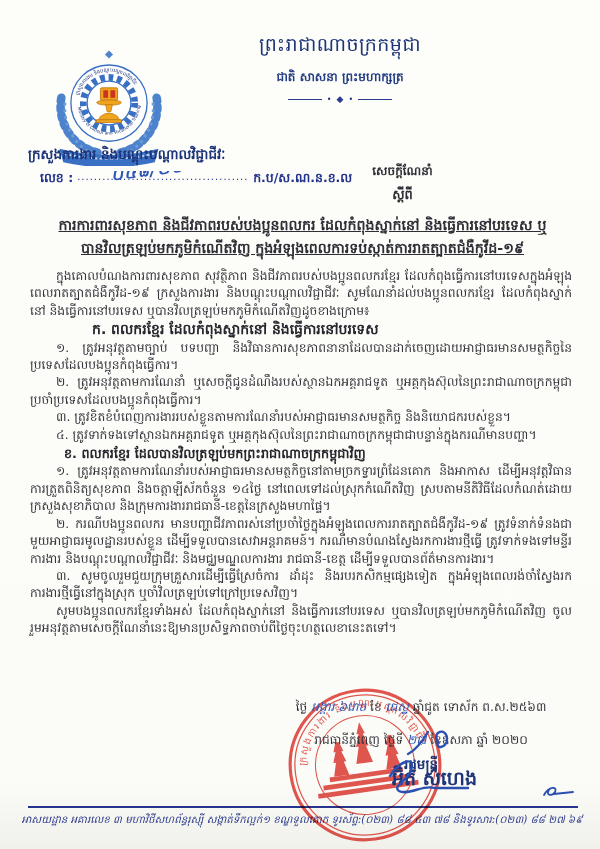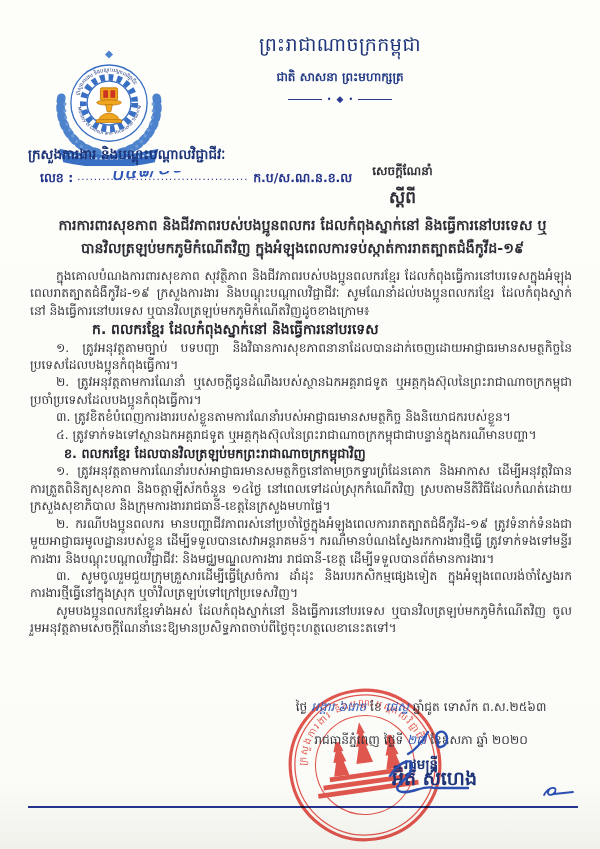--- a/index.html
+++ b/index.html
@@ -23,24 +23,24 @@
   .no-line{position:absolute;left:40px;top:170px;font-size:12.5px;color:#23328a;white-space:nowrap;}
   .no-label{font-weight:600;}
   .dots{display:inline-block;width:170px;position:relative;color:#23328a;
         overflow:hidden;vertical-align:baseline;letter-spacing:1px;font-size:10px;}
   .hw{font-style:italic;color:#2f55b5;}
   .hw-num{position:absolute;left:34px;top:-12px;font-size:17px;transform:rotate(-7deg);
           font-weight:600;letter-spacing:1px;}
   .no-suffix{font-weight:600;margin-left:2px;}
   .doctype-block{position:absolute;left:300px;right:95px;top:163px;text-align:center;}
   .doctype{font-size:12px;font-weight:700;color:#2e2e36;}
-  .about{font-size:17px;font-weight:700;color:#2e2e36;margin-top:5px;}
+  .about{font-size:13px;font-weight:700;color:#2e2e36;margin-top:5px;}
   
   .title{position:absolute;left:45px;right:40px;top:214px;text-align:center;
-         font-size:14.2px;font-weight:700;line-height:23px;color:#2e2e36;}
+         font-size:14.2px;font-weight:700;line-height:23px;color:#2e2e36;text-decoration:underline;}
   
   .content{position:absolute;left:30px;right:28px;top:268px;font-size:12.3px;
            line-height:17.4px;text-align:justify;color:#34343c;}
   .para{text-indent:26px;margin:0;}
   .sec-head{font-weight:700;margin:1px 0;color:#26262e;}
   .sec-head.a{text-indent:62px;font-size:14px;}
   .sec-head.b{text-indent:34px;font-size:12.8px;}
   .item{text-indent:26px;margin:0;}
   .closing{text-indent:26px;margin:0;}
   
@@ -195,14 +195,15 @@
     </g>
   </svg>
 
   <div class="signer-name">អ៊ិត សំហេង</div>
 
   <svg class="paraph" viewBox="0 0 36 20" aria-hidden="true">
     <path d="M4,12 C9,3 18,3 15,9 C13,13 5,13 9,7 M14,11 L33,9" fill="none" stroke="#2b4fb0" stroke-width="1.8" stroke-linecap="round"></path>
   </svg>
 
   <div class="footer-rule"></div>
+  <div class="footer-text">អាសយដ្ឋាន អគារលេខ ៣ មហាវិថីសហព័ន្ធរុស្ស៊ី សង្កាត់ទឹកល្អក់១ ខណ្ឌទួលគោក ទូរស័ព្ទ:(០២៣) ៨៨ ៤៣ ៧៨ និងទូរសារ:(០២៣) ៨៨ ២៧ ៦៩</div>
 
 </div>
 
 </body></html>

